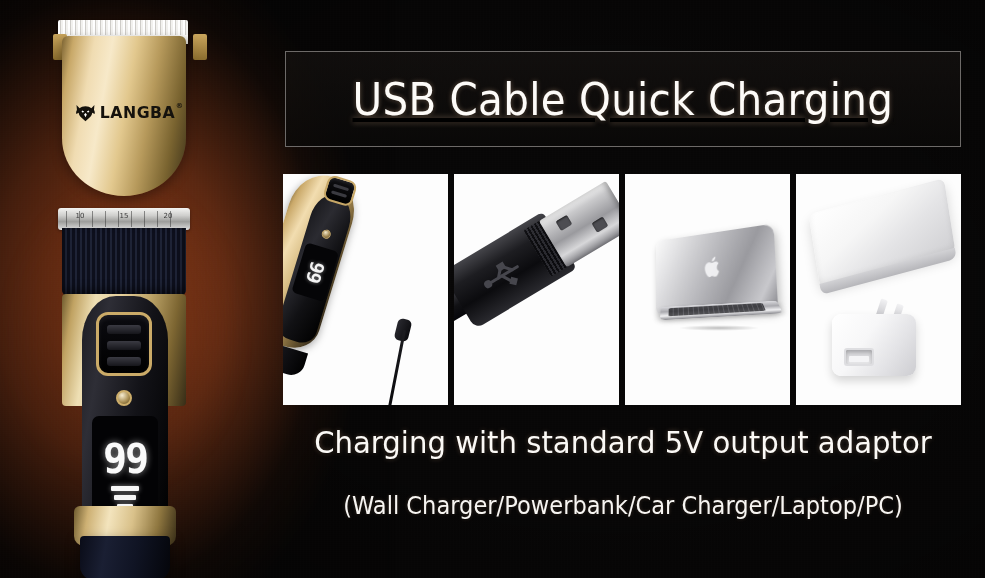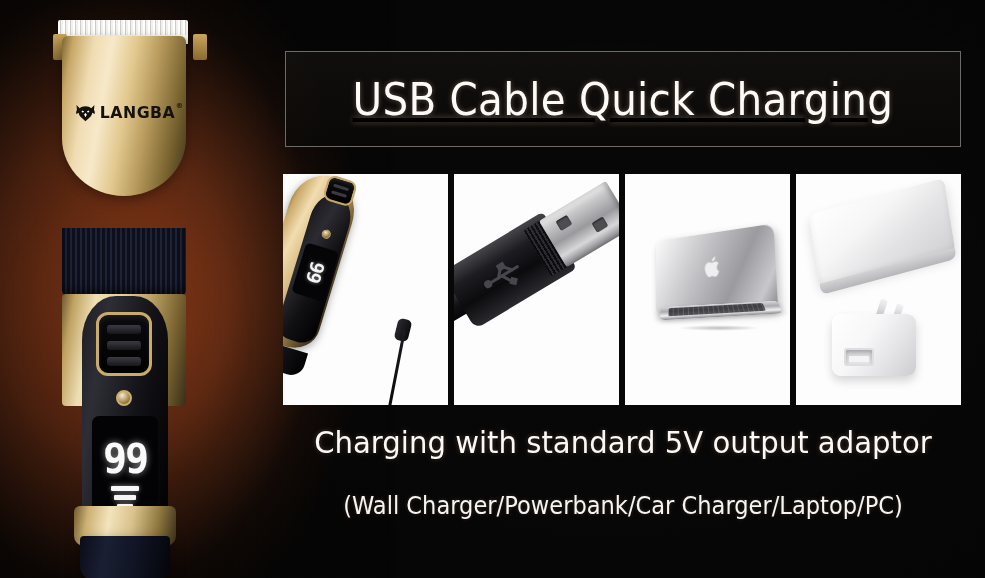--- a/index.html
+++ b/index.html
@@ -395,20 +395,28 @@
         <span class="hero-logo-mark">
           <svg viewBox="0 0 24 24" width="22" height="22">
             <path fill="#14110c" d="M2.2 3.2l3.4 3.6C7.1 5.4 9.3 4.6 12 4.6s4.9.8 6.4 2.2l3.4-3.6-.5 5.6c.9 1.5 1.1 3 .7 4.4l-2.6-1.4c-.3 2.6-1.9 4.8-4.1 6.1L12 21l-3.3-3.1c-2.2-1.3-3.8-3.5-4.1-6.1l-2.6 1.4c-.4-1.4-.2-2.9.7-4.4L2.2 3.2z"></path>
             <path fill="#ffffff" d="M8.6 9.3l1.9 1.1-1.3 1.2-1.5-1.2.9-1.1zM15.4 9.3l.9 1.1-1.5 1.2-1.3-1.2 1.9-1.1zM12 12.1l1.5 1.6-1.5 3-1.5-3 1.5-1.6z"></path>
           </svg>
         </span>
         <span class="hero-logo-text">LANGBA<sup>®</sup></span>
       </div>
     </div>
 
+    <div class="hero-ring">
+      <div class="hero-ring-ticks"></div>
+      <div class="hero-ring-nums">
+        <span>10</span>
+        <span>15</span>
+        <span>20</span>
+      </div>
+    </div>
 
     <div class="hero-grip"></div>
     <div class="hero-mid"></div>
     <div class="hero-face"></div>
 
     <div class="hero-btn">
       <span class="hero-btn-rib b1"></span>
       <span class="hero-btn-rib b2"></span>
       <span class="hero-btn-rib b3"></span>
     </div>

